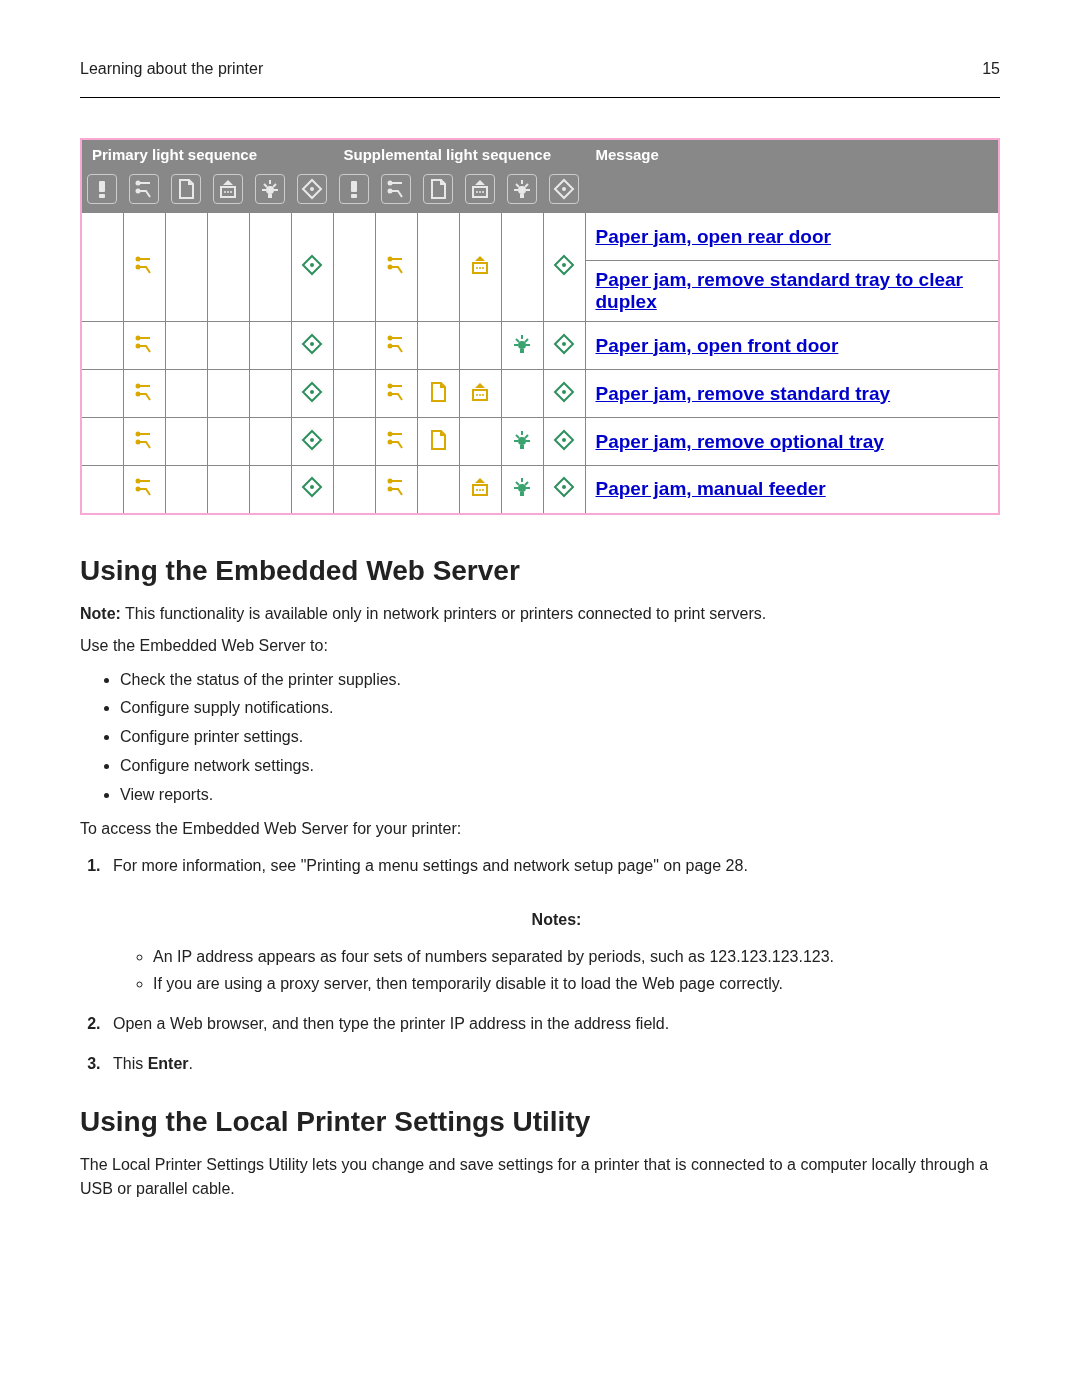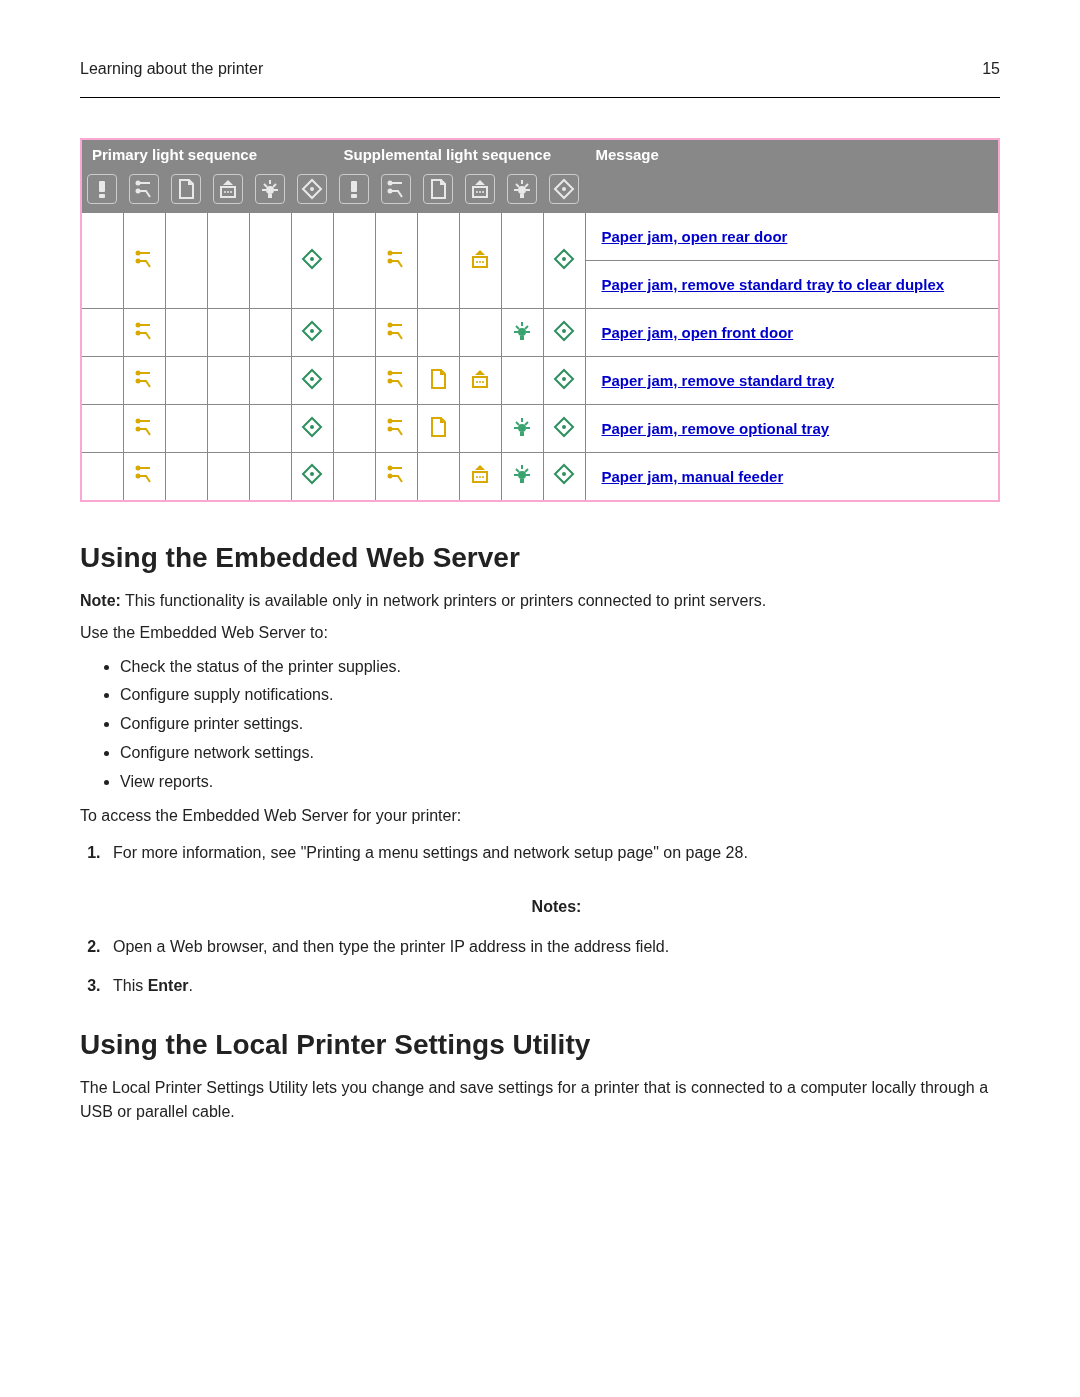--- a/index.html
+++ b/index.html
@@ -61,22 +61,22 @@
     top: 2px; left: 2px;
     width: 24px; height: 24px;
   }
   table.light-table tbody td {
     height: 48px;
     text-align: center;
     padding: 4px;
   }
   table.light-table tbody td.msg-cell {
     text-align: left;
-    padding: 8px 16px;
-    font-size: 15px;
+    padding: 8px 10px;
+    font-size: 19px;
   }
   .msg-link {
     color: #0000cc;
     text-decoration: underline;
     font-weight: bold;
     cursor: pointer;
   }
   .cell-icon svg { width: 24px; height: 24px; display: inline-block; }
   
   h2.section-title {
@@ -357,20 +357,24 @@
     <li>Configure network settings.</li>
     <li>View reports.</li>
   </ul>
 
 <p class="body-text">To access the Embedded Web Server for your printer:</p>
 
 <ol class="numbered">
   <li>
     <div style="margin-top:12px">For more information, see "Printing a menu settings and network setup page" on page 28.</div>
     <div class="sub-notes">Notes:</div>
+    <ul class="sub-bullets" id="s1-notes">
+        <li>An IP address appears as four sets of numbers separated by periods, such as 123.123.123.123.</li>
+        <li>If you are using a proxy server, then temporarily disable it to load the Web page correctly.</li>
+      </ul>
   </li>
   <li>Open a Web browser, and then type the printer IP address in the address field.</li>
   <li>
     <span>This </span><span class="bold">Enter</span><span>.</span>
   </li>
 </ol>
 
 <h2 class="section-title">Using the Local Printer Settings Utility</h2>
 <p class="body-text">The Local Printer Settings Utility lets you change and save settings for a printer that is connected to a computer locally through a USB or parallel cable.</p>
 

